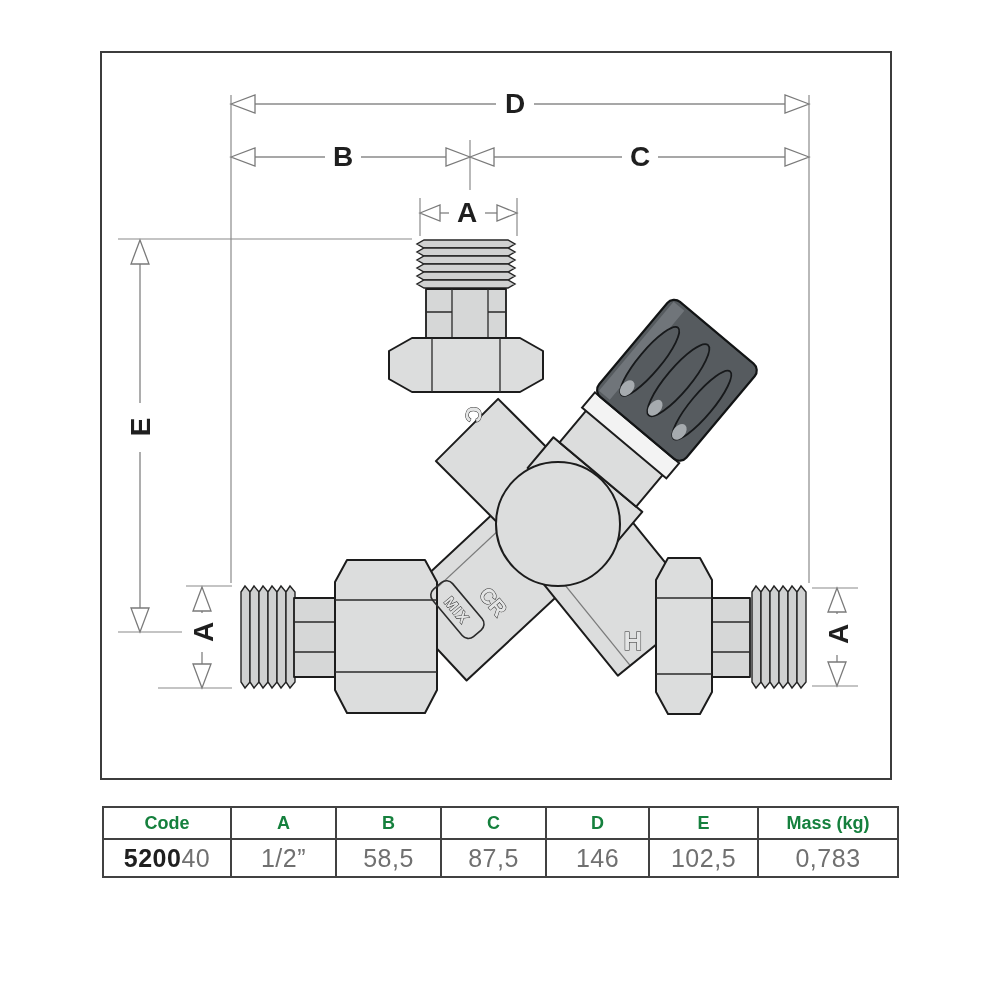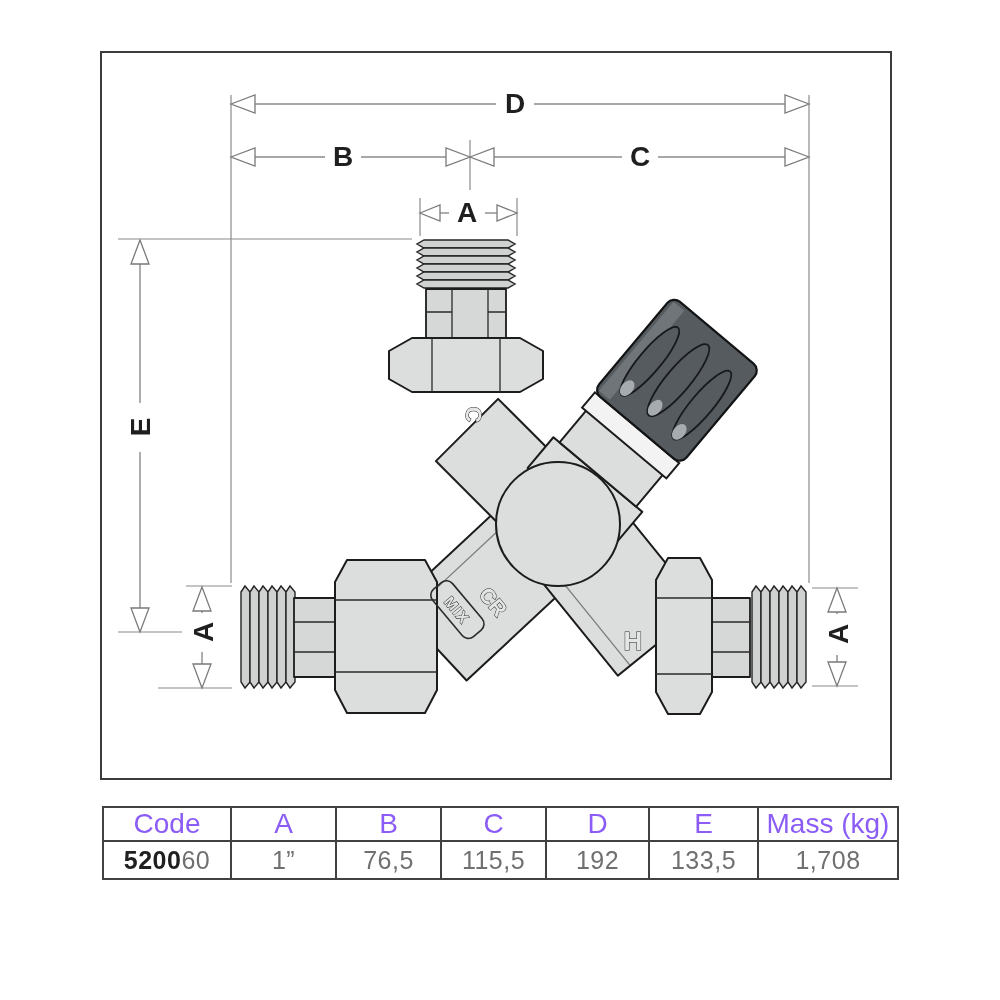--- a/index.html
+++ b/index.html
@@ -25,21 +25,21 @@
   .ribhl{fill:#a6abaf;stroke:none;}
   .emboss{font-family:"Liberation Sans",sans-serif;font-weight:bold;fill:#e4e5e5;
           stroke:#2b2b2b;stroke-width:1;paint-order:stroke;text-anchor:middle;}
   .stampbox{fill:none;stroke:#2b2b2b;stroke-width:1.6;}
 
   
   .tblwrap{position:absolute;left:102px;top:806px;width:795px;}
   table.spec{border-collapse:collapse;table-layout:fixed;width:795px;}
   table.spec th,table.spec td{border:2px solid #414141;text-align:center;
     vertical-align:middle;padding:0;overflow:hidden;white-space:nowrap;}
-  table.spec th{height:30px;font-size:28px;font-weight:normal;color:#8b5cf6;}
+  table.spec th{height:30px;font-size:18px;font-weight:bold;color:#15803d;}
   table.spec td{height:36px;font-size:25px;color:#707070;letter-spacing:0.5px;}
   .code-b{font-weight:bold;color:#1f1f1f;}
   .code-l{color:#707070;}
 </style>
 </head>
 <body>
 
 <div class="page">
 
   <svg width="1000" height="1000" viewBox="0 0 1000 1000">
@@ -219,24 +219,24 @@
           <th>A</th>
           <th>B</th>
           <th>C</th>
           <th>D</th>
           <th>E</th>
           <th>Mass (kg)</th>
         </tr>
       </thead>
       <tbody>
         <tr>
-          <td><span class="code-b">5200</span><span class="code-l">60</span></td>
-          <td>1”</td>
-          <td>76,5</td>
-          <td>115,5</td>
-          <td>192</td>
-          <td>133,5</td>
-          <td>1,708</td>
+          <td><span class="code-b">5200</span><span class="code-l">40</span></td>
+          <td>1/2”</td>
+          <td>58,5</td>
+          <td>87,5</td>
+          <td>146</td>
+          <td>102,5</td>
+          <td>0,783</td>
         </tr>
       </tbody>
     </table>
   </div>
 </div>
 
 </body></html>

